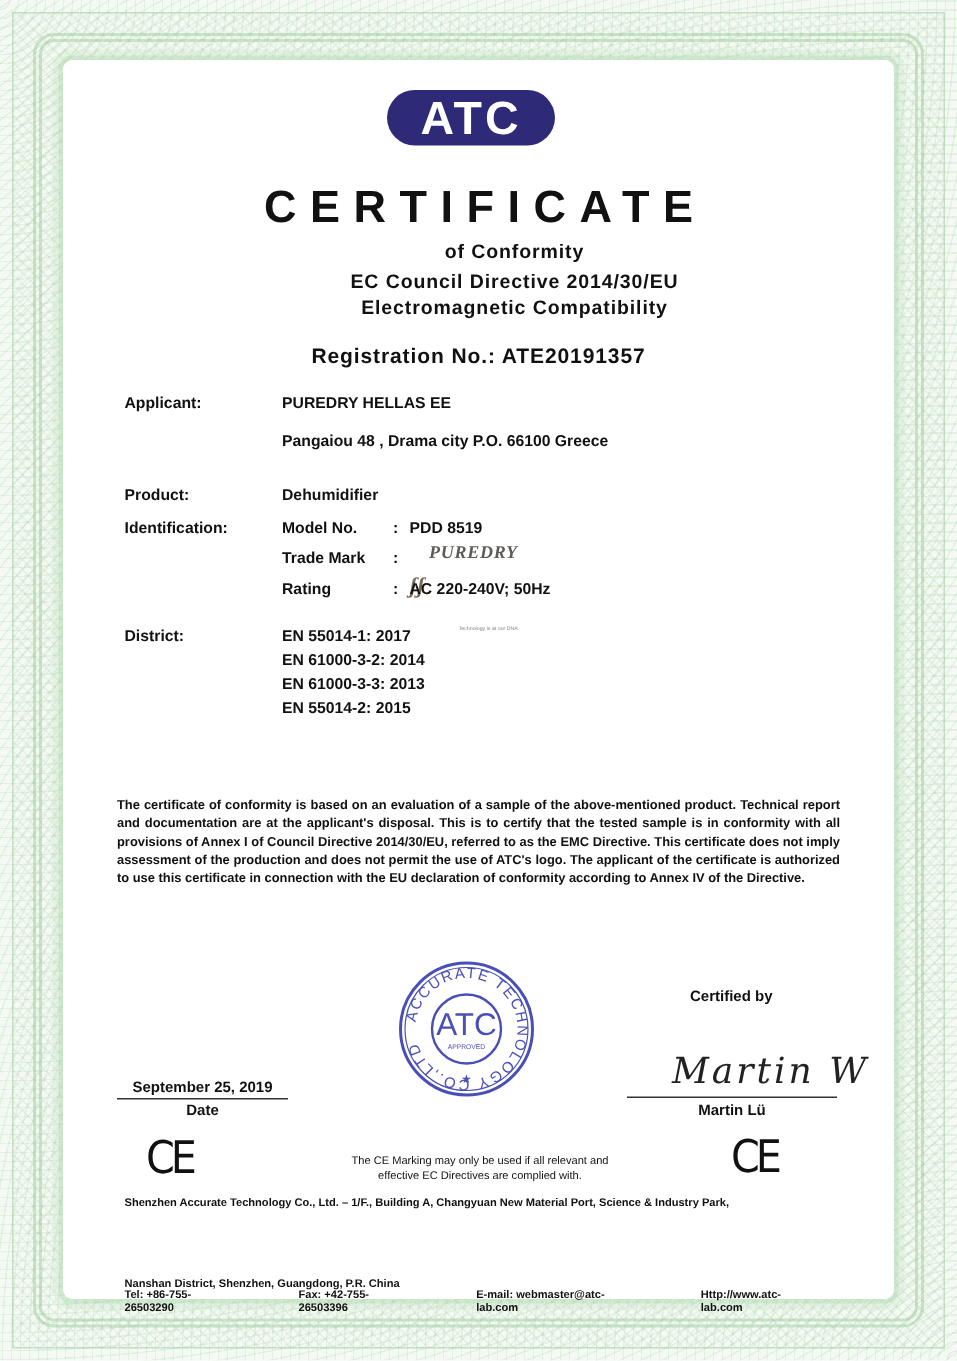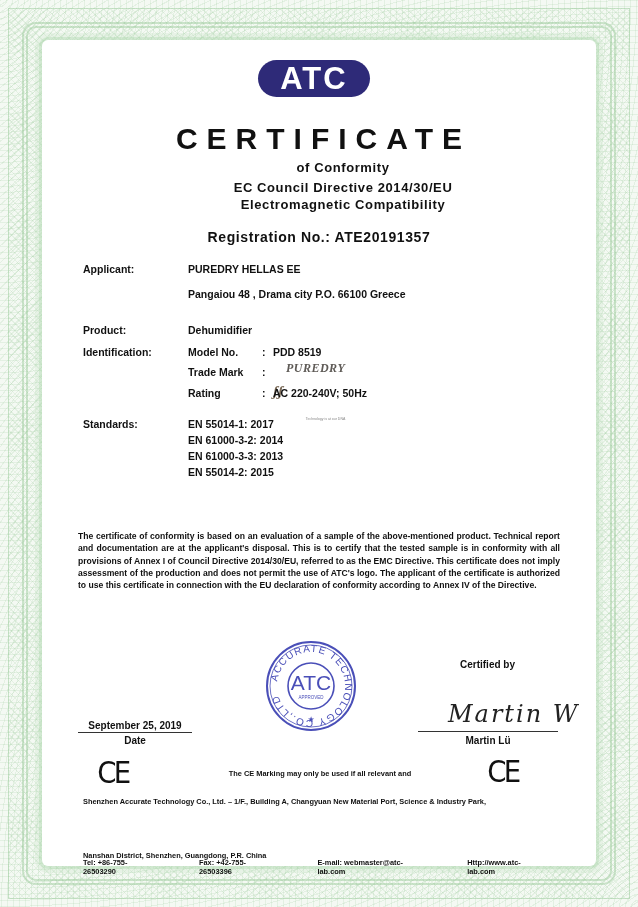--- a/index.html
+++ b/index.html
@@ -69,21 +69,21 @@
     left:263px; top:640px; width:96px; height:92px;
   }
   .date-text { left:80px; top:720px; width:110px; text-align:center; font-size:10px; font-weight:bold; }
   .date-line { left:78px; top:732px; width:114px; height:1px; background:#333; }
   .date-lbl { left:78px; top:735px; width:114px; text-align:center; font-size:10px; font-weight:bold; }
   .cert-by { left:460px; top:659px; font-size:10px; font-weight:bold; }
   .sig { left:448px; top:700px; font-family:"DejaVu Serif", serif; font-style:italic; font-size:24px; color:#222; letter-spacing:2px; }
   .sig-line { left:418px; top:731px; width:140px; height:1px; background:#333; }
   .sig-name { left:418px; top:735px; width:140px; text-align:center; font-size:10px; font-weight:bold; }
   .ce { font-family:"DejaVu Sans", sans-serif; font-size:30px; font-weight:normal; letter-spacing:-3px; line-height:1; transform:scaleX(0.92); }
-  .ce-note { left:200px; top:769px; width:240px; text-align:center; font-size:7.4px; font-weight:bold; line-height:10px; }
+  .ce-note { left:200px; top:769px; width:240px; text-align:center; font-size:7.4px; font-weight:normal; line-height:10px; }
   .footer { left:83px; font-size:7.4px; font-weight:bold; white-space:nowrap; }
   .contact { left:83px; top:858px; width:460px; display:flex; justify-content:center; font-size:7.4px; font-weight:bold;gap:44px; }
 </style>
 </head>
 <body>
 
 <div class="border-outer"></div>
 <div class="border-band"></div>
 <div class="border-wave"></div>
 <div class="page"></div>
@@ -118,21 +118,21 @@
   <span class="tm-word">
     <b>PUREDRY</b>
     <i>Technology is at our DNA</i>
   </span>
 </div>
 
 <div class="abs val" style="top:387px;">Rating</div>
 <div class="abs colon" style="top:387px;">:</div>
 <div class="abs val2" style="top:387px;">AC 220-240V; 50Hz</div>
 
-<div class="abs lbl" style="top:418px;">Standards:</div>
+<div class="abs lbl" style="top:418px;">District:</div>
 <div class="abs val" style="top:418px;">EN 55014-1: 2017</div>
 <div class="abs val" style="top:434px;">EN 61000-3-2: 2014</div>
 <div class="abs val" style="top:450px;">EN 61000-3-3: 2013</div>
 <div class="abs val" style="top:466px;">EN 55014-2: 2015</div>
 
 <div class="abs para">The certificate of conformity is based on an evaluation of a sample of the above-mentioned product. Technical report and documentation are at the applicant's disposal. This is to certify that the tested sample is in conformity with all provisions of Annex I of Council Directive 2014/30/EU, referred to as the EMC Directive. This certificate does not imply assessment of the production and does not permit the use of ATC's logo. The applicant of the certificate is authorized to use this certificate in connection with the EU declaration of conformity according to Annex IV of the Directive.</div>
 
 <div class="abs stamp">
   <svg width="96" height="92" viewBox="0 0 96 92">
     <defs>
@@ -156,20 +156,21 @@
 
 <div class="abs cert-by">Certified by</div>
 <div class="abs sig">Martin W</div>
 <div class="abs sig-line"></div>
 <div class="abs sig-name">Martin Lü</div>
 
 <div class="abs ce" style="left:96px; top:758px;">CE</div>
 <div class="abs ce" style="left:486px; top:757px;">CE</div>
 <div class="abs ce-note">
   <div>The CE Marking may only be used if all relevant and</div>
+  <div>effective EC Directives are complied with.</div>
 </div>
 
 <div class="abs footer" style="top:797px;">Shenzhen Accurate Technology Co., Ltd. – 1/F., Building A, Changyuan New Material Port, Science &amp; Industry Park,</div>
 <div class="abs footer" style="top:807px;margin-top:44px;">Nanshan District, Shenzhen, Guangdong, P.R. China</div>
 <div class="abs contact">
   <span>Tel: +86-755-26503290</span>
   <span>Fax: +42-755-26503396</span>
   <span>E-mail: webmaster@atc-lab.com</span>
   <span>Http://www.atc-lab.com</span>
 </div>

